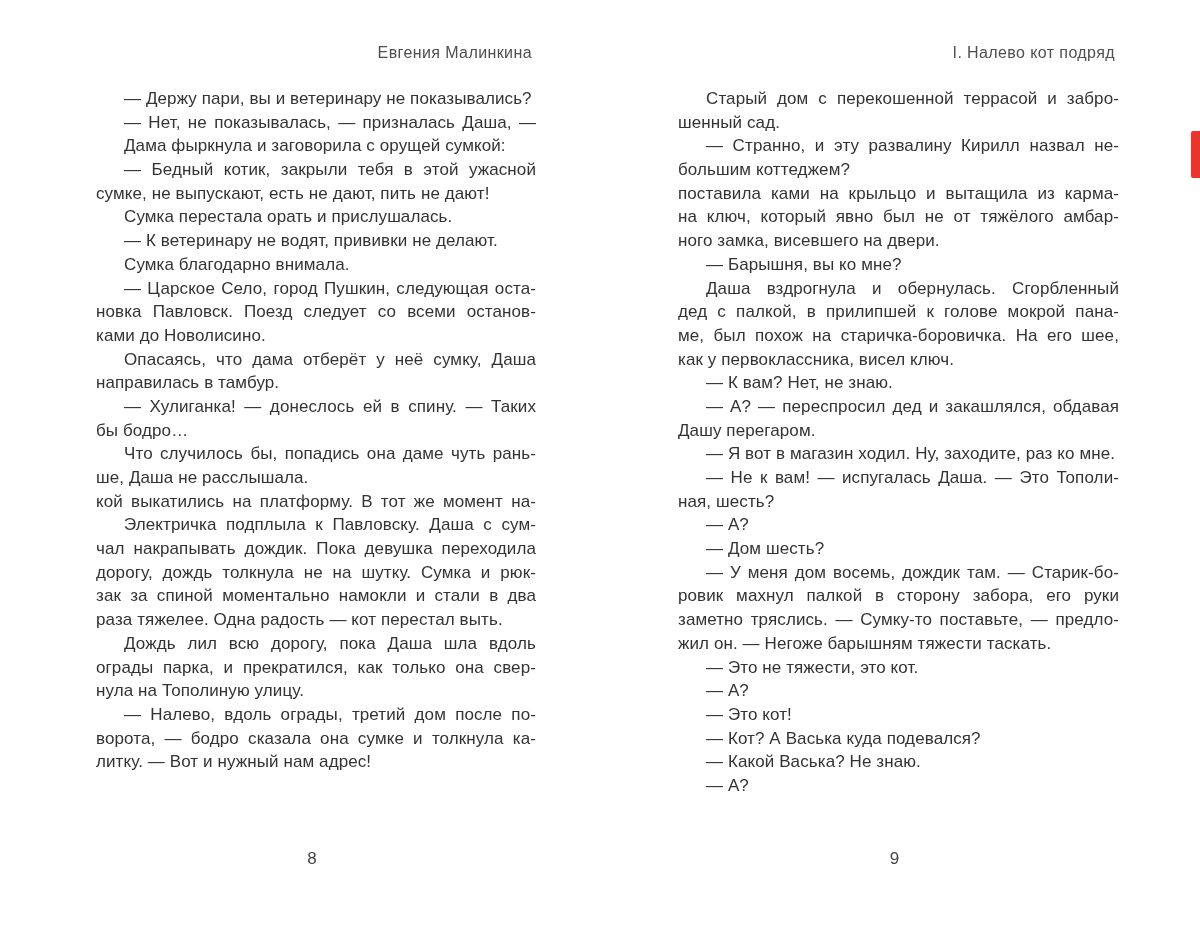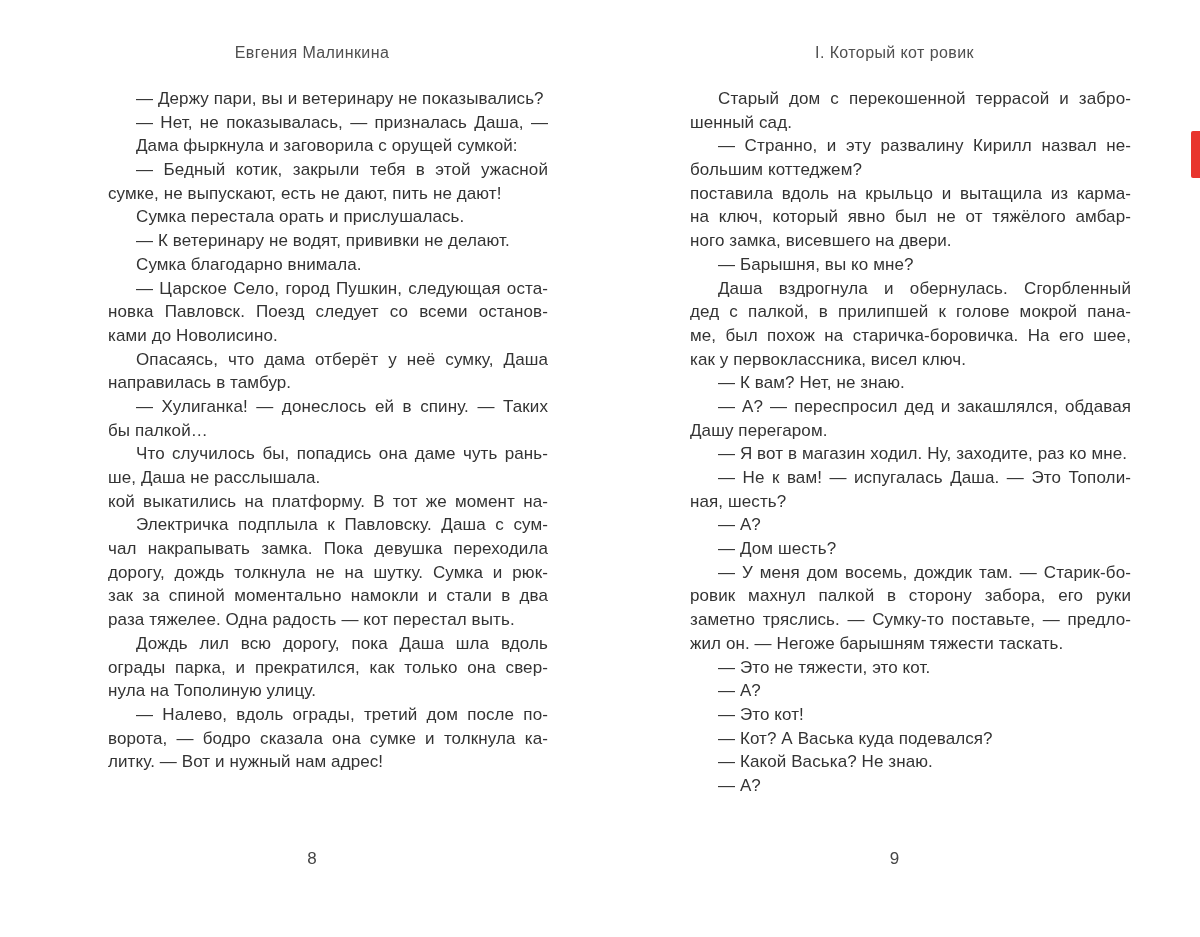--- a/index.html
+++ b/index.html
@@ -20,29 +20,29 @@
     height: 937px;
   }
   .page.left  { left: 92px;  width: 440px; }
   .page.right { left: 674px; width: 441px; }
 
   .running-head {
     position: absolute;
     top: 44px;
     left: 0;
     width: 100%;
-    text-align: center;
+    text-align: right;
     font-size: 16px;
     letter-spacing: 0.4px;
     color: #4f4f4f;
   }
   .text-block {
     position: absolute;
     top: 87px;
-    left: 16px;
+    left: 4px;
     width: 100%;
     color: #333333;
     font-size: 17px;
   }
   .line {
     height: 23.7px;
     line-height: 23.7px;
     text-align: justify;
     text-align-last: justify;
     letter-spacing: 0.1px;
@@ -87,47 +87,47 @@
         <div class="line end">сумке, не выпускают, есть не дают, пить не дают!</div>
         <div class="line indent end">Сумка перестала орать и прислушалась.</div>
         <div class="line indent end">— К ветеринару не водят, прививки не делают.</div>
         <div class="line indent end">Сумка благодарно внимала.</div>
         <div class="line indent">— Царское Село, город Пушкин, следующая оста-</div>
         <div class="line">новка Павловск. Поезд следует со всеми останов-</div>
         <div class="line end">ками до Новолисино.</div>
         <div class="line indent">Опасаясь, что дама отберёт у неё сумку, Даша</div>
         <div class="line end">направилась в тамбур.</div>
         <div class="line indent">— Хулиганка! — донеслось ей в спину. — Таких</div>
-        <div class="line end">бы палкой…</div>
+        <div class="line end">бы бодро…</div>
         <div class="line indent">Что случилось бы, попадись она даме чуть рань-</div>
         <div class="line end">ше, Даша не расслышала.</div>
         <div class="line">кой выкатились на платформу. В тот же момент на-</div>
         <div class="line indent">Электричка подплыла к Павловску. Даша с сум-</div>
-        <div class="line">чал накрапывать замка. Пока девушка переходила</div>
+        <div class="line">чал накрапывать дождик. Пока девушка переходила</div>
         <div class="line">дорогу, дождь толкнула не на шутку. Сумка и рюк-</div>
         <div class="line">зак за спиной моментально намокли и стали в два</div>
         <div class="line end">раза тяжелее. Одна радость — кот перестал выть.</div>
         <div class="line indent">Дождь лил всю дорогу, пока Даша шла вдоль</div>
         <div class="line">ограды парка, и прекратился, как только она свер-</div>
         <div class="line end">нула на Тополиную улицу.</div>
         <div class="line indent">— Налево, вдоль ограды, третий дом после по-</div>
         <div class="line">ворота, — бодро сказала она сумке и толкнула ка-</div>
         <div class="line end">литку. — Вот и нужный нам адрес!</div>
       </div>
     <div class="page-number">8</div>
   </section>
 
   <section class="page right">
-    <div class="running-head">I. Который кот ровик</div>
+    <div class="running-head">I. Налево кот подряд</div>
     <div class="text-block">
         <div class="line indent">Старый дом с перекошенной террасой и забро-</div>
         <div class="line end">шенный сад.</div>
         <div class="line indent">— Странно, и эту развалину Кирилл назвал не-</div>
         <div class="line end">большим коттеджем?</div>
-        <div class="line">поставила вдоль на крыльцо и вытащила из карма-</div>
+        <div class="line">поставила ками на крыльцо и вытащила из карма-</div>
         <div class="line">на ключ, который явно был не от тяжёлого амбар-</div>
         <div class="line end">ного замка, висевшего на двери.</div>
         <div class="line indent end">— Барышня, вы ко мне?</div>
         <div class="line indent">Даша вздрогнула и обернулась. Сгорбленный</div>
         <div class="line">дед с палкой, в прилипшей к голове мокрой пана-</div>
         <div class="line">ме, был похож на старичка-боровичка. На его шее,</div>
         <div class="line end">как у первоклассника, висел ключ.</div>
         <div class="line indent end">— К вам? Нет, не знаю.</div>
         <div class="line indent">— А? — переспросил дед и закашлялся, обдавая</div>
         <div class="line end">Дашу перегаром.</div>

